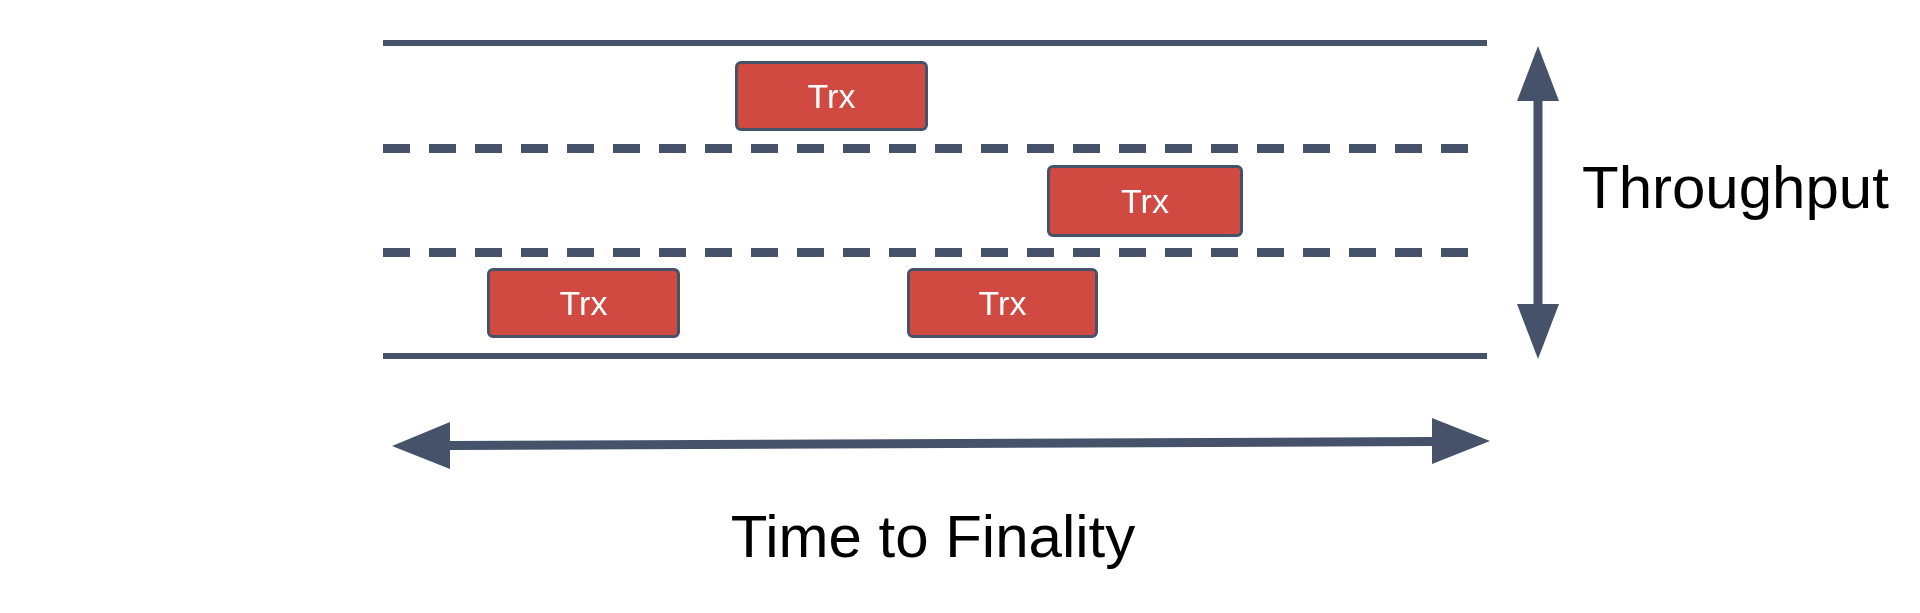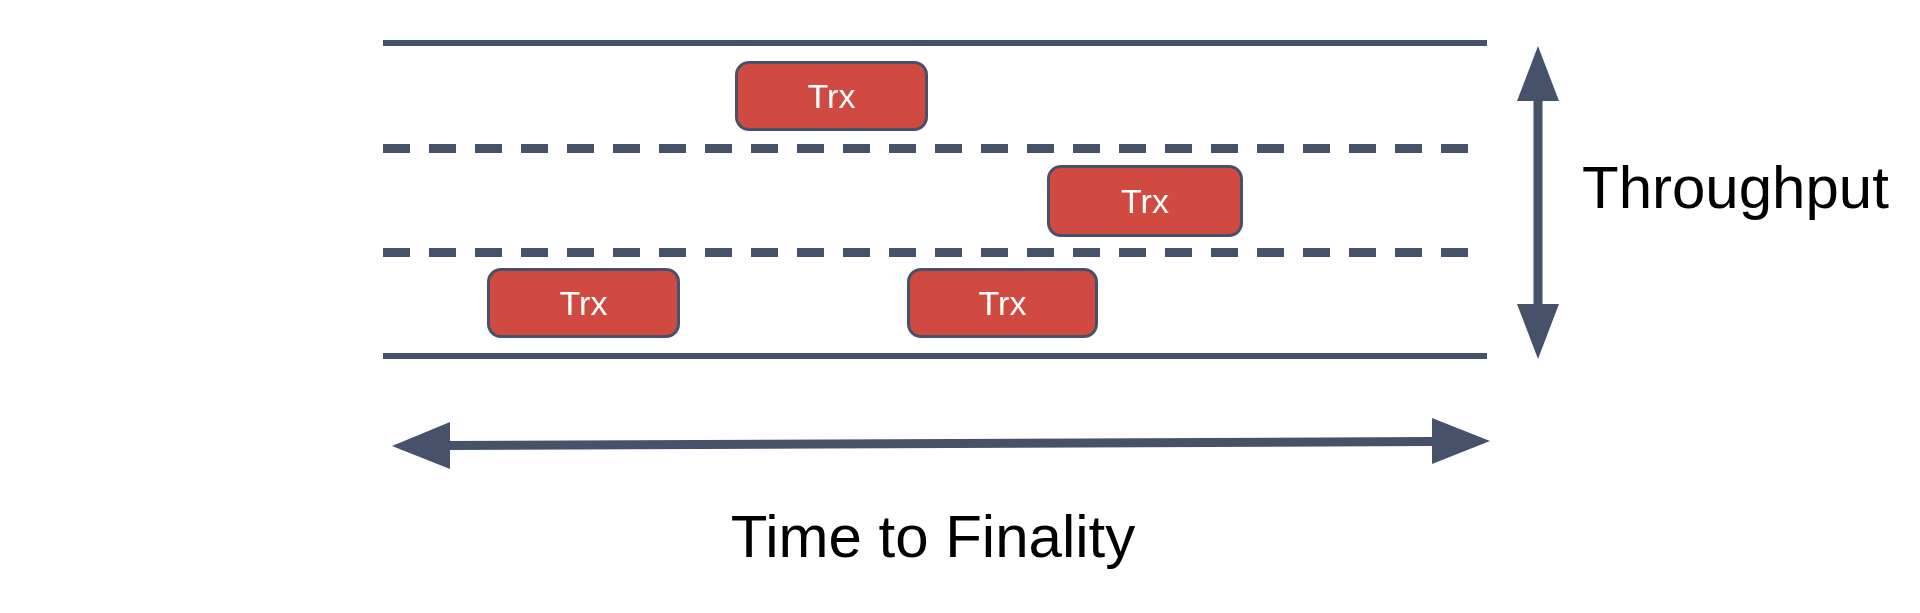--- a/index.html
+++ b/index.html
@@ -27,21 +27,21 @@
       var(--slate) 0px, var(--slate) 27px,
       transparent 27px, transparent 46px);
   }
   .line.d1{top:144px;}
   .line.d2{top:248px;}
 
   .trx{
     position:absolute;
     background:var(--red);
     border:3px solid var(--slate);
-    border-radius:14px;
+    border-radius:6px;
     box-sizing:border-box;
     color:var(--trx_text);
     font-size:34px;
     line-height:1;
     display:flex;align-items:center;justify-content:center;
   }
   .trx1{left:735px;top:61px;width:193px;height:70px;}
   .trx2{left:1047px;top:165px;width:196px;height:72px;}
   .trx3{left:487px;top:268px;width:193px;height:70px;}
   .trx4{left:907px;top:268px;width:191px;height:70px;}

